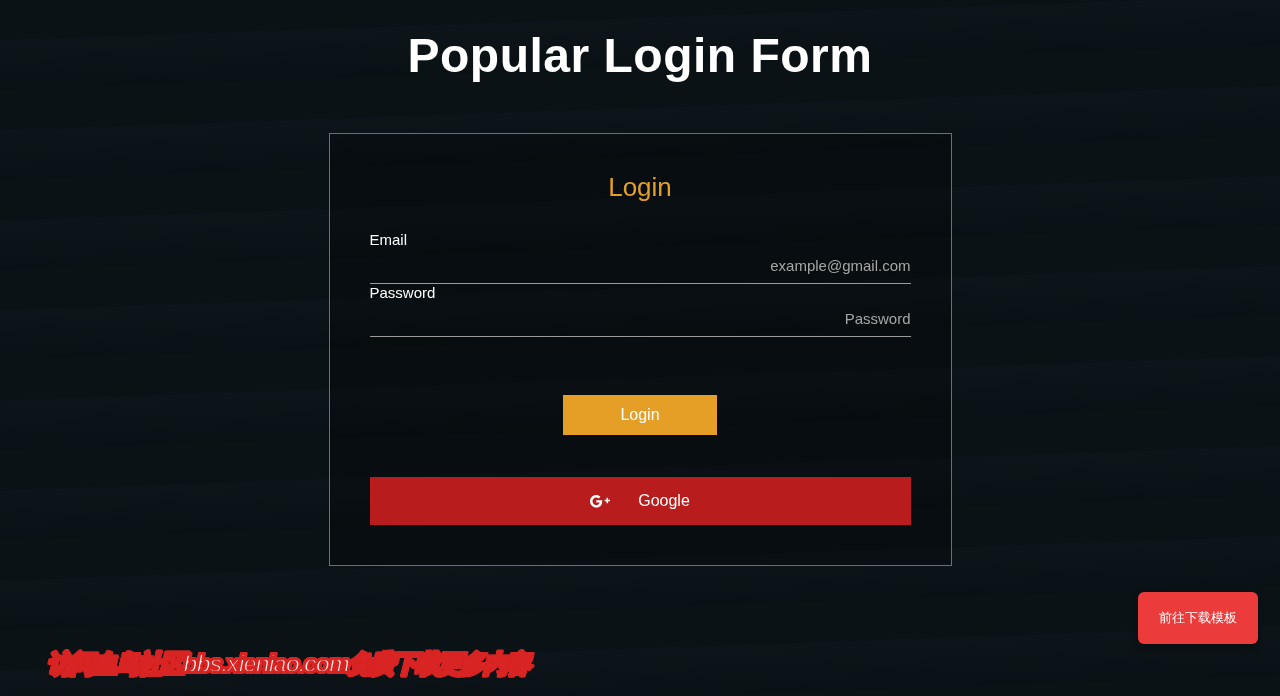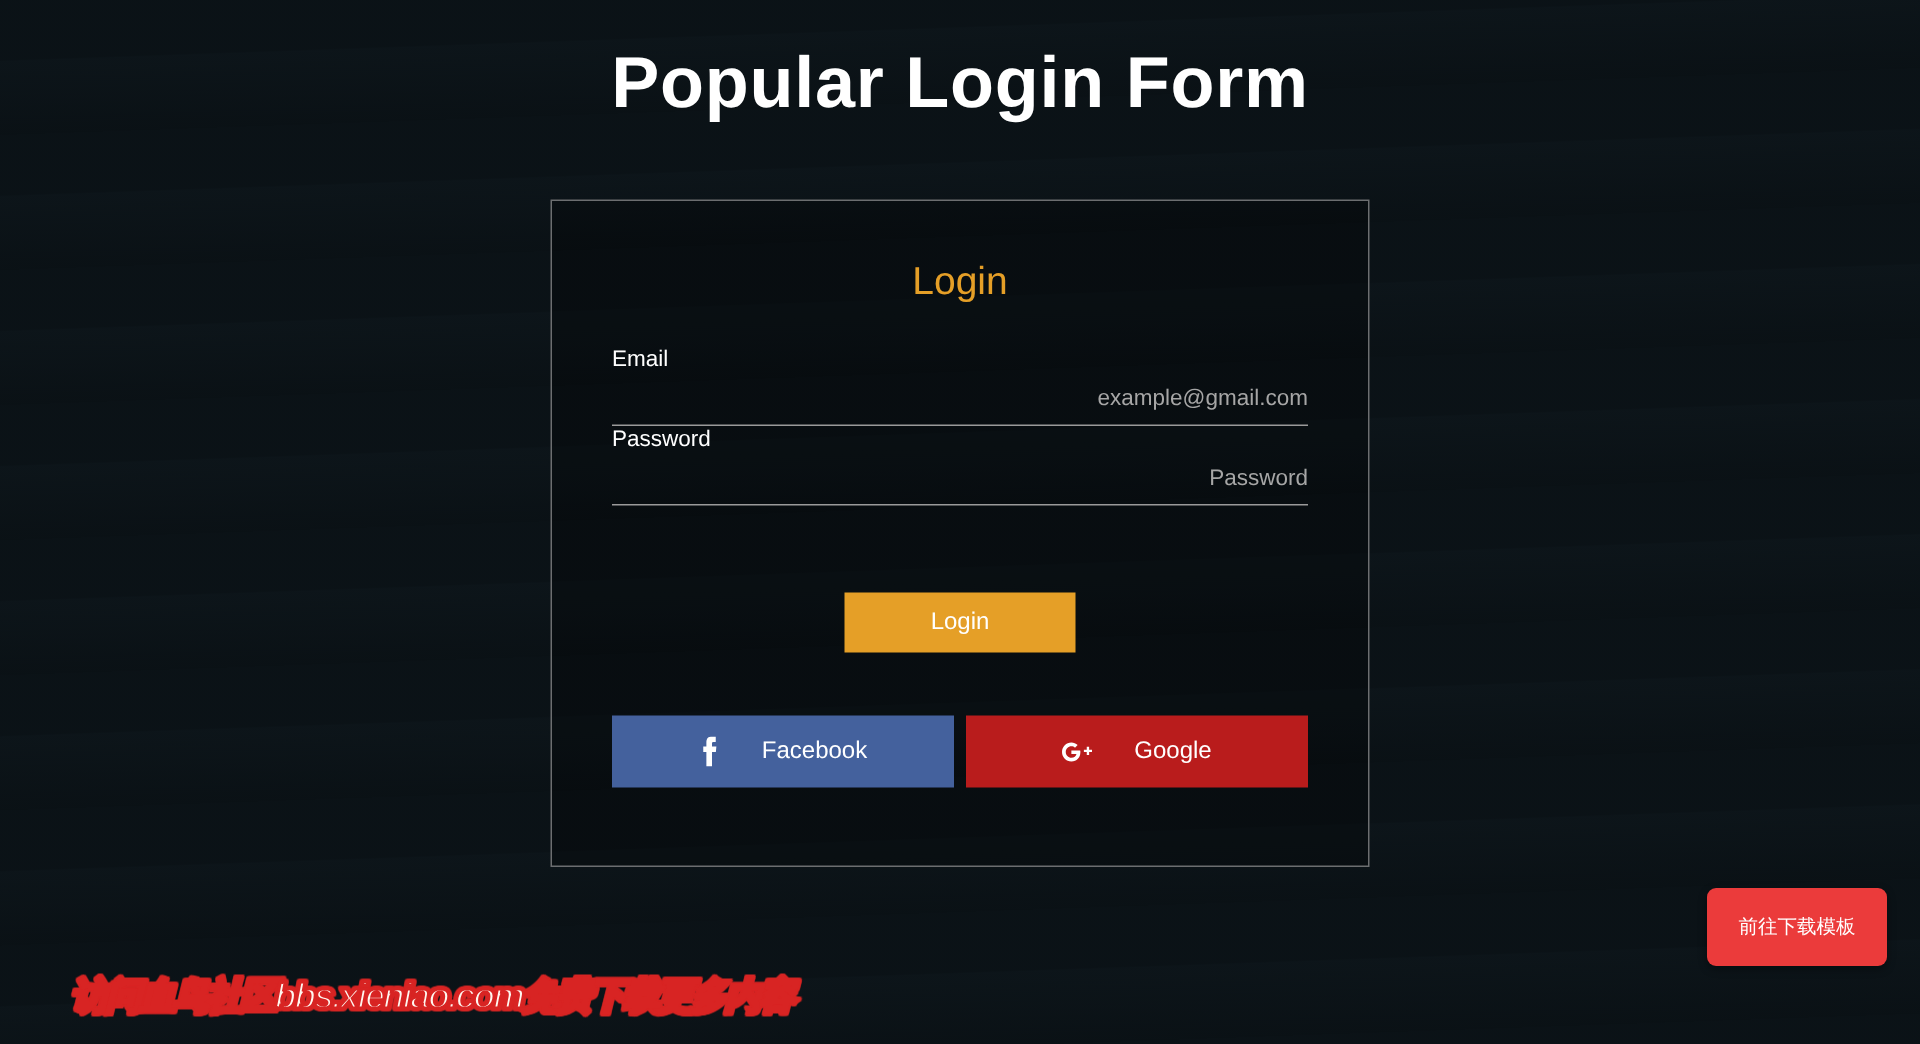--- a/index.html
+++ b/index.html
@@ -32,25 +32,25 @@
   font-size: 48px;
   font-weight: 600;
   text-align: center;
   letter-spacing: 0.5px;
   padding-top: 28px;
 }
 
 .card {
   position: relative;
   z-index: 1;
-  width: 546px;
+  width: 623px;
   margin: 50px auto 0;
   border: 1px solid #6c6e70;
   background: rgba(0, 0, 0, 0.25);
-  padding: 38px 40px 52px;
+  padding: 38px 40px 40px;
 }
 
 .card-heading {
   text-align: center;
   color: #e59f27;
   font-size: 26px;
   font-weight: 500;
   margin-bottom: 28px;
 }
 
@@ -181,28 +181,20 @@
 
   <div class="field-label">Email</div>
   <input type="text" class="text-input" placeholder="example@gmail.com" style="">
 
   <div class="field-label">Password</div>
   <input type="password" class="text-input" placeholder="Password" style="">
 
   <button class="login-btn">Login</button>
 
   <div class="social-row">
-    <button class="social-btn fb-btn">
-      <span class="fb-icon">
-        <svg viewBox="0 0 14 24" fill="#ffffff">
-            <path d="M9 8V5.5c0-.8.2-1.2 1.3-1.2H12V0H9.2C5.8 0 4.5 1.6 4.5 4.8V8H2v4.3h2.5V24H9V12.3h3.1L12.5 8H9z"></path>
-          </svg>
-      </span>
-      <span>Facebook</span>
-    </button>
     <button class="social-btn gg-btn">
       <span class="gg-icon">
         <svg viewBox="0 0 24 20" fill="#ffffff">
             <path d="M7.5 9v2.9h4.1c-.4 1.8-1.9 3.1-4.1 3.1-2.5 0-4.5-2.1-4.5-4.6S5 5.8 7.5 5.8c1.1 0 2.1.4 2.9 1.1l2.1-2.1C11.1 3.4 9.4 2.7 7.5 2.7 3.4 2.7 0 6.1 0 10.3s3.4 7.6 7.5 7.6c4.3 0 7.2-3 7.2-7.3 0-.5 0-1-.1-1.5H7.5z"></path>
             <path d="M24 8.5h-2.3V6.2h-1.9v2.3h-2.3v1.9h2.3v2.3h1.9v-2.3H24z"></path>
           </svg>
       </span>
       <span>Google</span>
     </button>
   </div>

